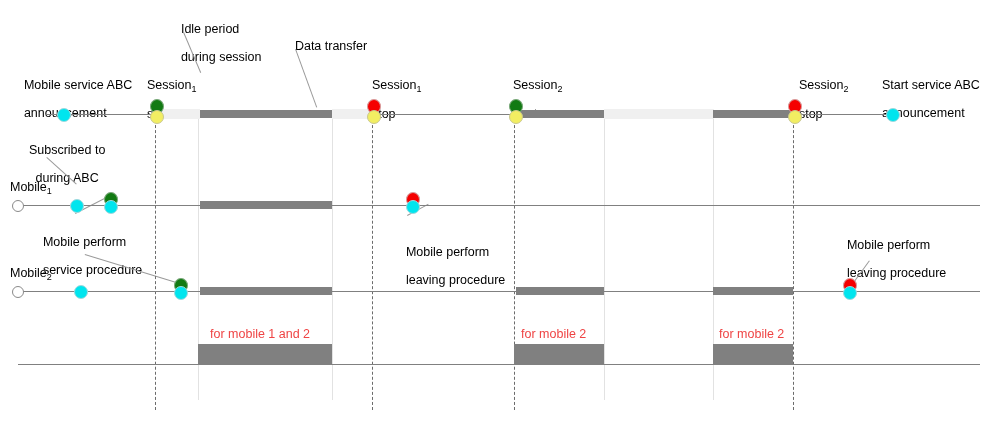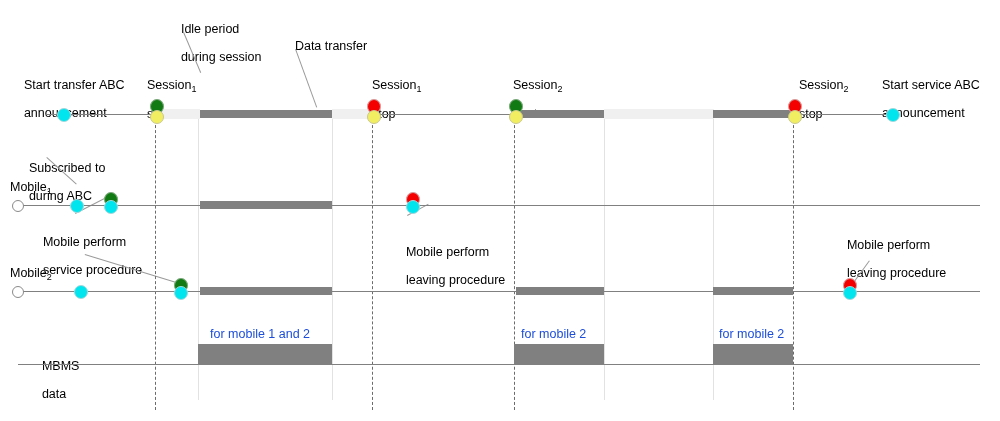--- a/index.html
+++ b/index.html
@@ -65,31 +65,31 @@
     border-radius: 50%;
   }
   .dot-cyan  { background: #00e5ee; border: 1px solid #9fd8dd; }
   .dot-green { background: #127a13; border: 1px solid #7aa87a; }
   .dot-yellow{ background: #f2ee62; border: 1px solid #c9c78e; }
   .dot-red   { background: #f50000; border: 1px solid #d79b9b; }
   .dot-hollow{ background: #ffffff; border: 1px solid #8a8a8a; }
   .mbms-bar-lbl {
     position: absolute;
     font-size: 12.5px;
-    color: #1d4ed8;
+    color: #ef4444;
     white-space: pre;
   }
 </style>
 </head>
 <body>
 
 <div id="diagram">
 
   <div class="lbl" style="left:10px; top:64px;">
-    <span>Start transfer ABC</span><br>
+    <span>Mobile service ABC</span><br>
     <span>announcement</span>
   </div>
 
   <div class="lbl" style="left:133px; top:64px;">
     <span>Session</span><sub>1</sub><br>
     <span>start</span>
   </div>
 
   <div class="lbl" style="left:167px; top:8px;">
     <span>Idle period</span><br>
@@ -113,21 +113,21 @@
   <div class="lbl" style="left:785px; top:64px;">
     <span>Session</span><sub>2</sub><br>
     <span>stop</span>
   </div>
 
   <div class="lbl" style="left:868px; top:64px;">
     <span>Start service ABC</span><br>
     <span>announcement</span>
   </div>
 
-  <div class="lbl" style="left:15px; top:147px;">
+  <div class="lbl" style="left:15px; top:129px;text-align:center;">
     <span>Subscribed to</span><br>
     <span>during ABC</span>
   </div>
 
   <div class="lbl" style="left:29px; top:221px;">
     <span>Mobile perform</span><br>
     <span>service procedure</span>
   </div>
 
   <div class="lbl" style="left:392px; top:231px;">
@@ -137,24 +137,20 @@
 
   <div class="lbl" style="left:833px; top:224px;">
     <span>Mobile perform</span><br>
     <span>leaving procedure</span>
   </div>
 
   <div class="lbl" style="left:10px; top:180px;"><span>Mobile</span><sub>1</sub></div>
 
   <div class="lbl" style="left:10px; top:266px;"><span>Mobile</span><sub>2</sub></div>
 
-  <div class="lbl" style="left:28px; top:345px;">
-    <span>MBMS</span><br>
-    <span>data</span>
-  </div>
 
   <div class="leader" style="left:184px; top:32px; width:44px; transform:rotate(67deg);"></div>
   <div class="leader" style="left:296px; top:49px; width:62px; transform:rotate(70deg);"></div>
   <div class="leader" style="left:47px; top:157px; width:40px; transform:rotate(42deg);"></div>
   <div class="leader" style="left:75px; top:213px; width:40px; transform:rotate(-27deg);"></div>
   <div class="leader" style="left:85px; top:254px; width:105px; transform:rotate(17deg);"></div>
   <div class="leader" style="left:407px; top:215px; width:24px; transform:rotate(-28deg);"></div>
   <div class="leader" style="left:849px; top:288px; width:34px; transform:rotate(-54deg);"></div>
 
   <div class="vline-dark" style="left:155px; top:115px; height:295px;"></div>

